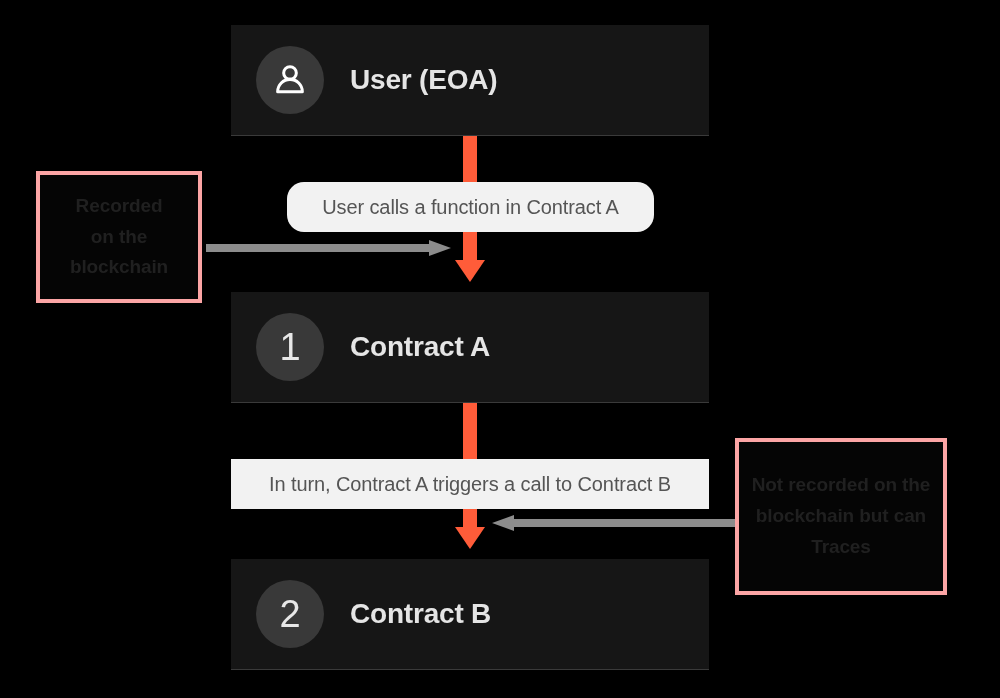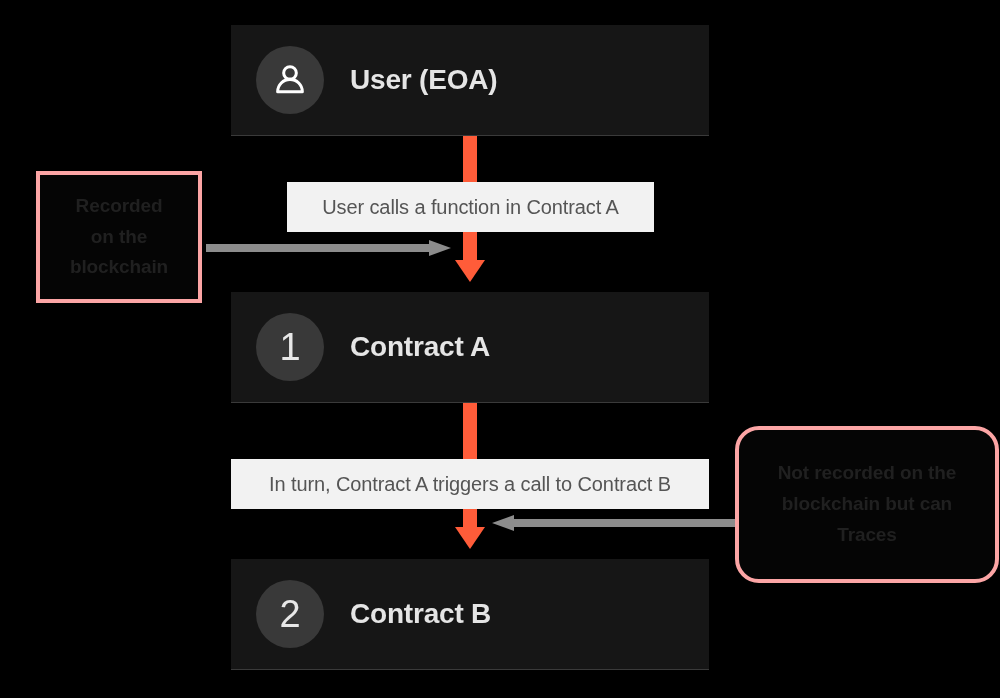--- a/index.html
+++ b/index.html
@@ -105,21 +105,21 @@
     font-size: 20px;
     font-weight: 400;
     display: flex;
     align-items: center;
     justify-content: center;
     z-index: 5;
     white-space: nowrap;
     letter-spacing: -0.1px;
   }
 
-  #label-1 { left: 287px; top: 182px; width: 367px; height: 50px; }
+  #label-1 { left: 287px; top: 182px; width: 367px; height: 50px; border-radius: 17px; }
   #label-2 { left: 231px; top: 459px; width: 478px; height: 50px; }
 
   
   .arrow-h {
     position: absolute;
     height: 16px;
     z-index: 3;
   }
   .arrow-h .h-shaft {
     position: absolute;
@@ -167,21 +167,21 @@
   .note-box .note-line {
     color: #202020;
     font-size: 19px;
     font-weight: 700;
     line-height: 1.62;
     letter-spacing: -0.1px;
     white-space: nowrap;
   }
 
   #note-left  { left: 36px;  top: 171px; width: 166px; height: 132px; }
-  #note-right { left: 735px; top: 426px; width: 264px; height: 157px; border-radius: 24px; }
+  #note-right { left: 735px; top: 438px; width: 212px; height: 157px; }
 
   
   .person-icon { display: block; }
 </style>
 </head>
 <body>
 
 <div id="canvas">
 
   <div class="arrow-v" id="arrow-1">

